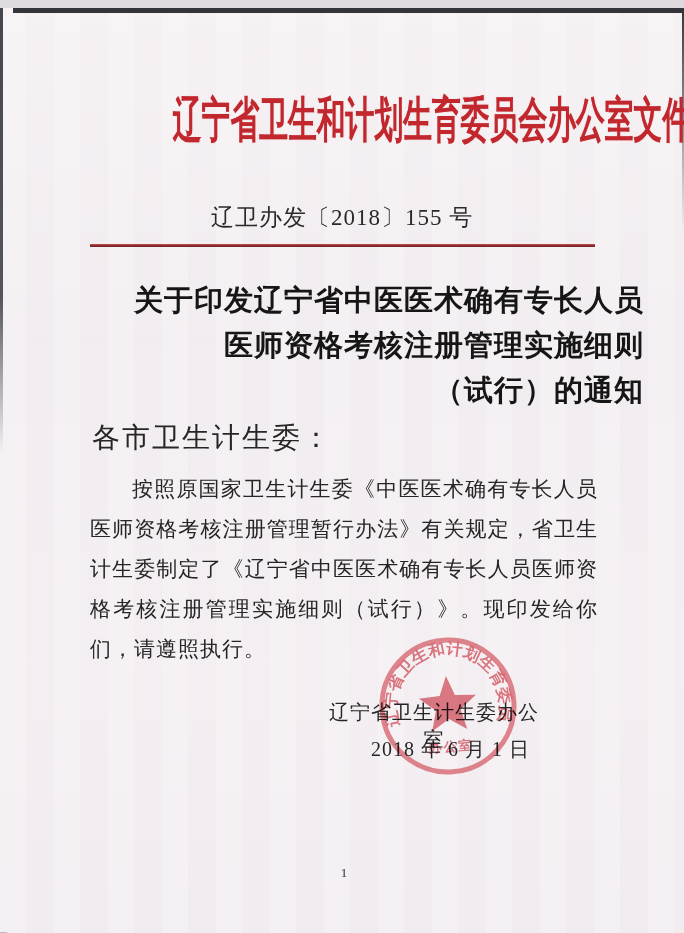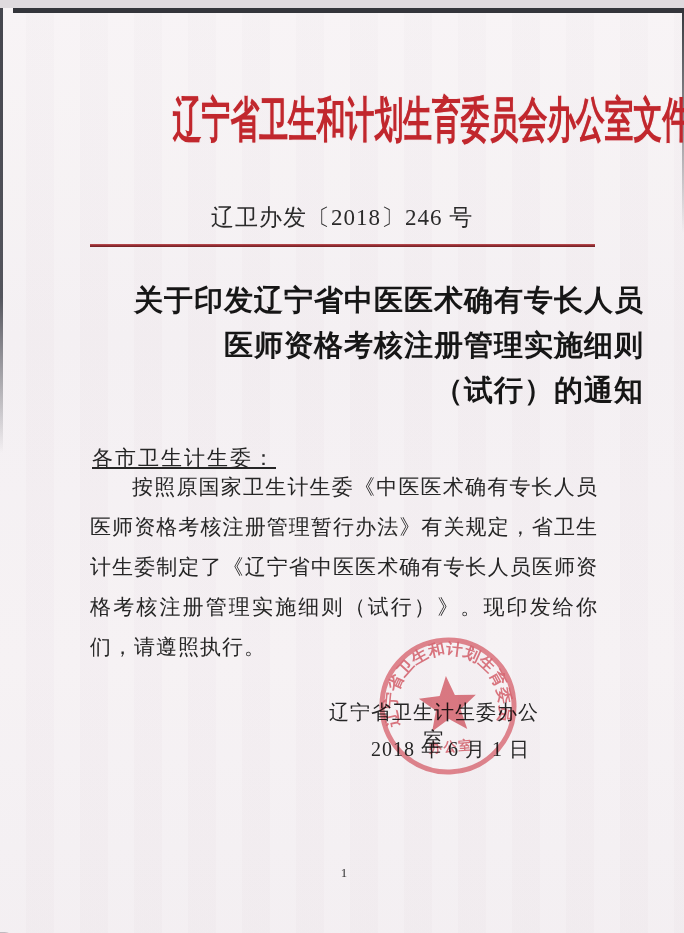--- a/index.html
+++ b/index.html
@@ -46,28 +46,28 @@
     background:linear-gradient(180deg,#c05055 0%,#8e2b30 55%,#6f2024 100%);
   }
 
   .doc-title{
     position:absolute;top:270px;left:40px;right:40px;
     text-align:right;font-size:29px;line-height:45px;
     font-weight:900;color:#161616;letter-spacing:1px;
   }
 
   .salutation{
-    position:absolute;top:436px;left:92px;
-    font-size:21px;letter-spacing:2px;color:#262626;text-decoration:underline;
+    position:absolute;top:411px;left:92px;
+    font-size:28px;letter-spacing:2px;color:#262626;
   }
   .body-par{
     position:absolute;top:461px;left:90px;width:508px;
     font-size:21px;line-height:40px;letter-spacing:1px;
     text-align:justify;text-indent:2em;color:#262626;
-    word-break:break-all;margin:0;font-family:Liberation Mono, monospace;
+    word-break:break-all;margin:0;
   }
 
   .sig-org{
     position:absolute;top:691px;left:325px;width:218px;
     text-align:center;font-size:20px;letter-spacing:1px;color:#262626;
   }
   .sig-date{
     position:absolute;top:728px;left:340px;width:190px;
     text-align:right;font-size:20px;letter-spacing:1px;color:#262626;
   }
@@ -93,21 +93,21 @@
 
   <div class="edge-top"></div>
   <div class="edge-left"></div>
   <div class="edge-right"></div>
   <div class="edge-bl"></div>
 
   <div class="org-title">
     <span class="squeeze">辽宁省卫生和计划生育委员会办公室文件</span>
   </div>
 
-  <div class="doc-number">辽卫办发〔2018〕246 号</div>
+  <div class="doc-number">辽卫办发〔2018〕155 号</div>
 
   <div class="red-rule"></div>
 
   <div class="doc-title">
     <div>关于印发辽宁省中医医术确有专长人员</div>
     <div>医师资格考核注册管理实施细则</div>
     <div>（试行）的通知</div>
   </div>
 
   <div class="salutation">各市卫生计生委：</div>

